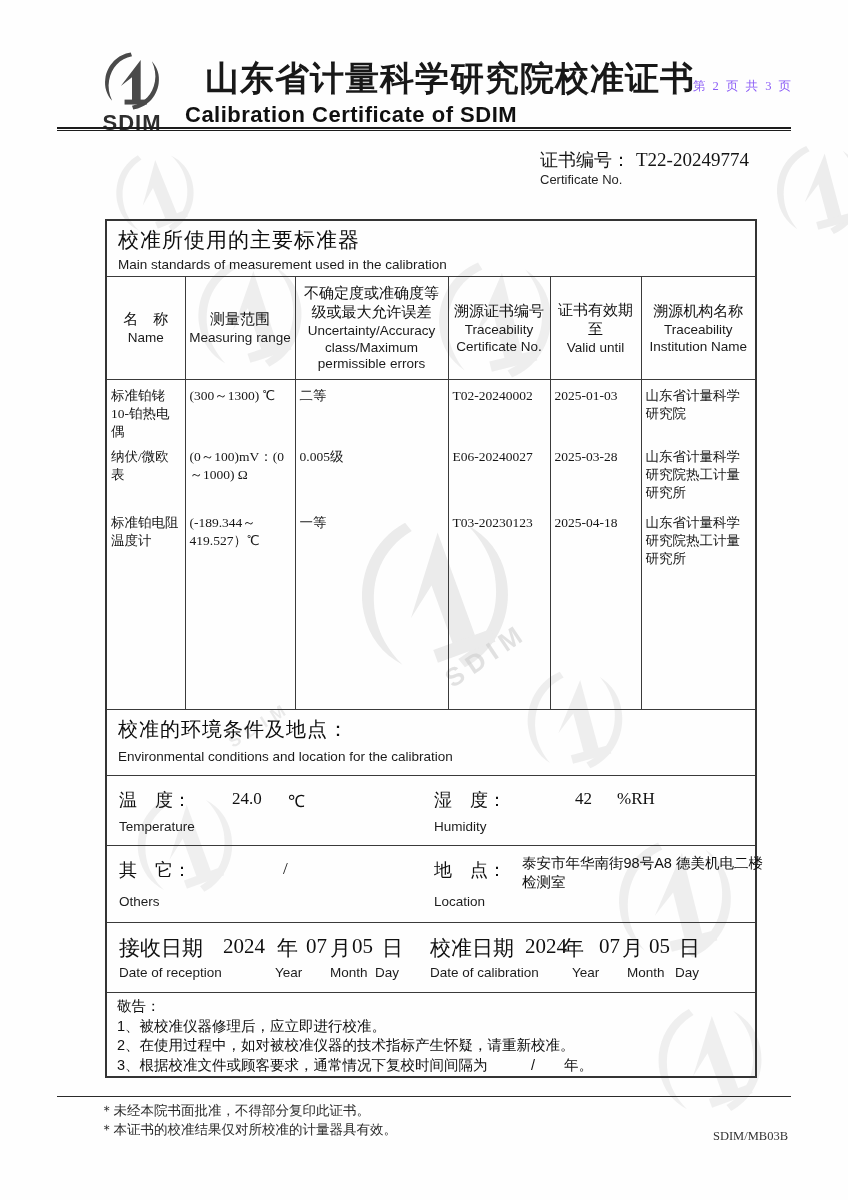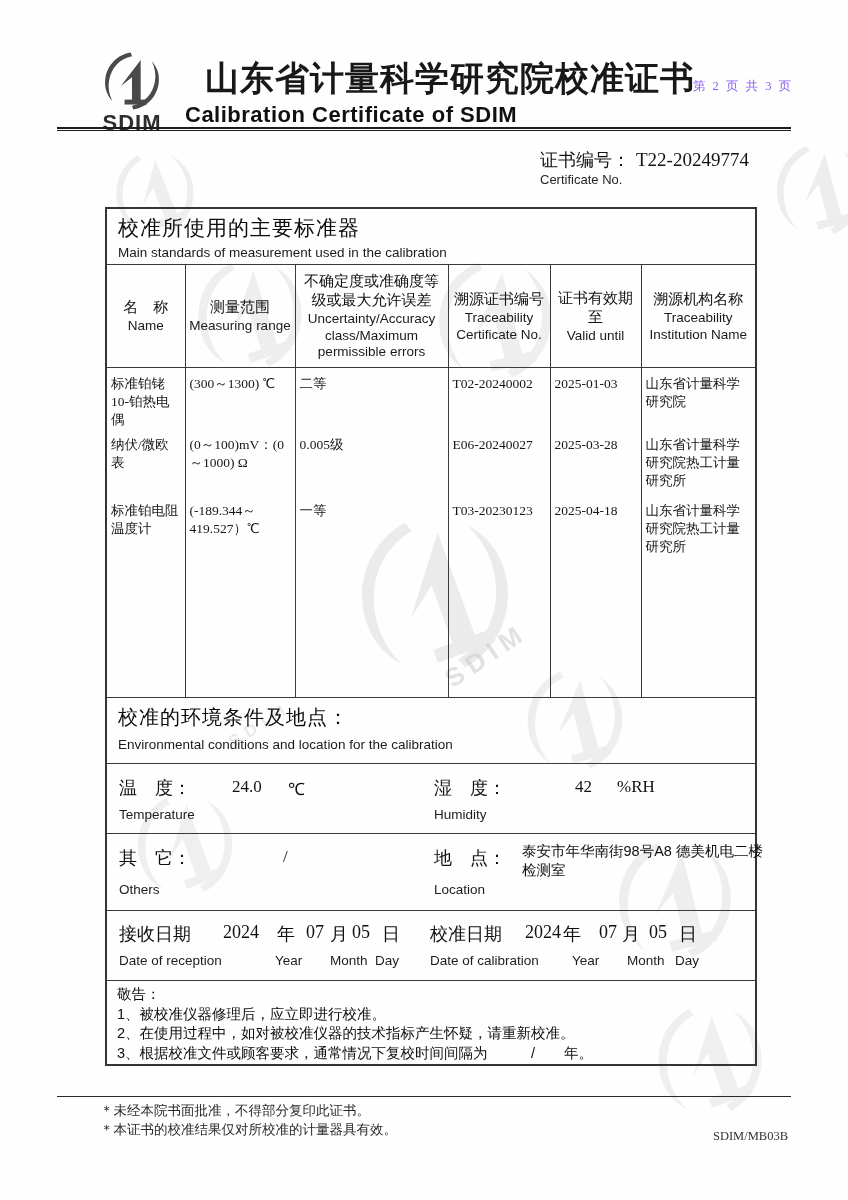--- a/index.html
+++ b/index.html
@@ -16,21 +16,21 @@
   .title-en { position:absolute; left:185px; width:530px; top:102px; text-align:left;
               font-weight:bold; font-size:22px; letter-spacing:0.5px; color:#101010; }
   .double-rule { position:absolute; left:57px; width:734px; top:127px; height:4px;
                  border-top:2.5px solid #1c1c1c; border-bottom:1.5px solid #1c1c1c; }
   .certno { position:absolute; left:540px; top:148px; }
   .certno-line1 { font-family:"Liberation Serif", serif; font-size:18px; color:#141414; }
   .certno-line1 .val { font-size:19px; margin-left:6px; }
   .certno-line2 { font-size:13px; color:#242424; }
 
   
-  .box { position:absolute; left:105px; top:207px; width:652px; height:859px; border:2px solid #343434; background:transparent; }
+  .box { position:absolute; left:105px; top:219px; width:652px; height:859px; border:2px solid #343434; background:transparent; }
   .sec1 { height:55px; padding:5px 11px 0; }
   .sec-title-cn { font-size:21px; color:#0d0d0d; letter-spacing:1px; }
   .sec-title-en { font-size:13.5px; color:#1a1a1a; margin-top:3px; }
 
   table.std { width:100%; height:433px; border-collapse:collapse; table-layout:fixed; border-top:1.5px solid #3a3a3a; }
   table.std th, table.std td { border-left:1.5px solid #3a3a3a; }
   table.std th:first-child, table.std td:first-child { border-left:none; }
   table.std thead th { height:103px; border-bottom:1.5px solid #3a3a3a; vertical-align:middle;
                        font-weight:normal; padding:2px; }
   .th-cn { font-size:15px; color:#101010; line-height:19px; }
@@ -40,21 +40,21 @@
   tr.r1 { height:60px; } tr.r2 { height:66px; } tr.r3 { height:72px;padding-left:16px; }
   tr.filler td { padding:0; }
 
   .sec2 { height:66px; border-top:1.5px solid #3a3a3a; padding:6px 11px 0; }
   .row-env, .row-oth, .row-dat { position:relative; border-top:1.5px solid #3a3a3a; }
   .row-env { height:70px; } .row-oth { height:77px; } .row-dat { height:70px; }
   .cnlab { position:absolute; font-family:"Liberation Serif", serif; font-size:18px; color:#101010; top:12px; white-space:nowrap; }
   .cnval { position:absolute; font-family:"Liberation Serif", serif; font-size:17px; color:#101010; top:13px; white-space:nowrap; }
   .enlab { position:absolute; font-size:13.5px; color:#1c1c1c; top:43px; white-space:nowrap; }
   .loc-val { position:absolute; left:415px; top:8px; width:242px; font-size:14.5px; line-height:19px; color:#0f0f0f; }
-  .dtok { position:absolute; font-family:"Liberation Serif", serif; font-size:18px; color:#101010; top:11px; white-space:nowrap; }
+  .dtok { position:absolute; font-family:"Liberation Serif", serif; font-size:21px; color:#101010; top:11px; white-space:nowrap; }
   .detok { position:absolute; font-size:13.5px; color:#1c1c1c; top:42px; white-space:nowrap; }
 
   .notes { height:83px; border-top:1.5px solid #3a3a3a; padding:4px 10px 0; font-size:14.5px; line-height:19.5px; color:#0f0f0f; }
 
   
   .footer-rule { position:absolute; left:57px; width:734px; top:1096px; border-top:1.5px solid #2a2a2a; }
   .footer-notes { position:absolute; left:100px; top:1102px; font-family:"Liberation Serif", serif; font-size:13.5px; line-height:18.5px; color:#2a2a2a; }
   .form-code { position:absolute; right:60px; top:1129px; font-family:"Liberation Serif", serif; font-size:12.5px; color:#333; }
 
   

